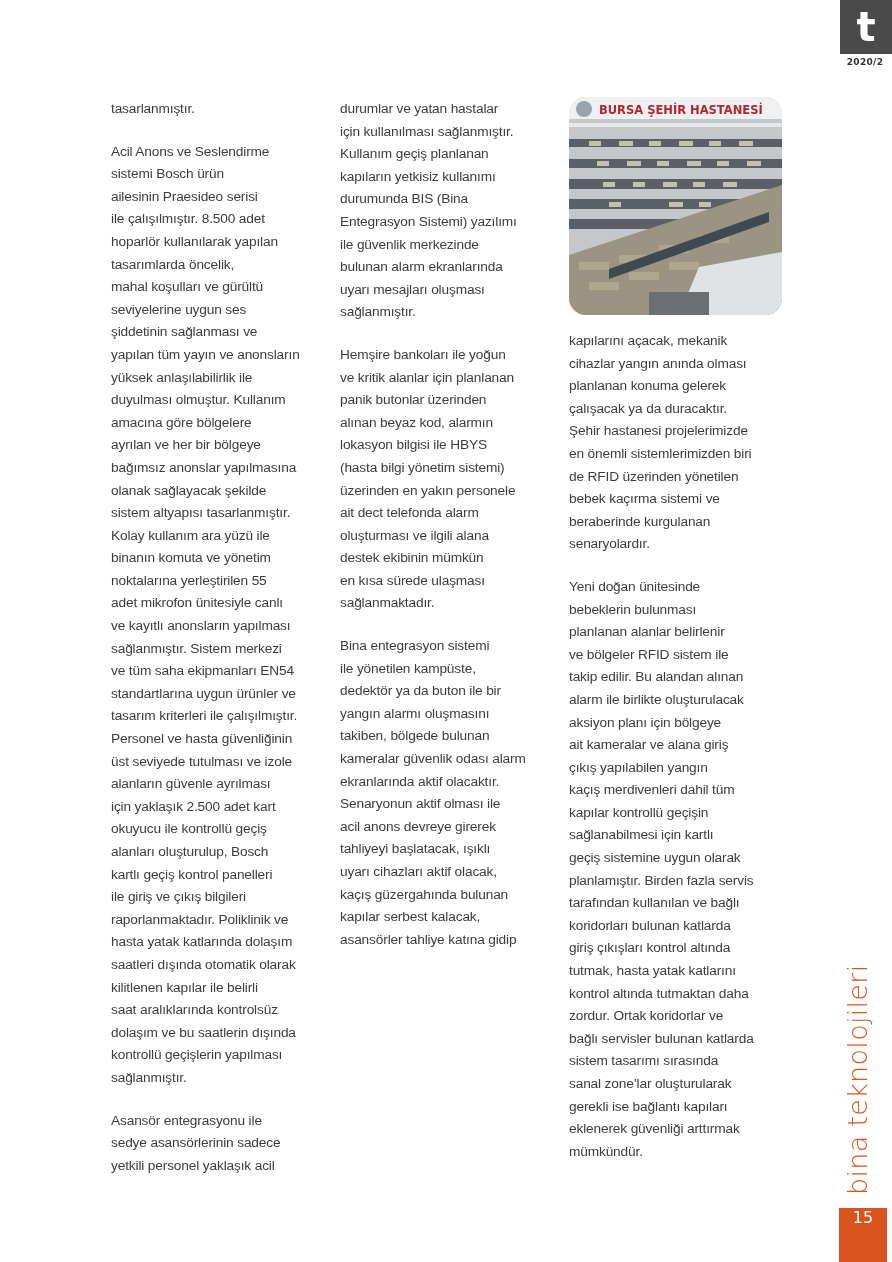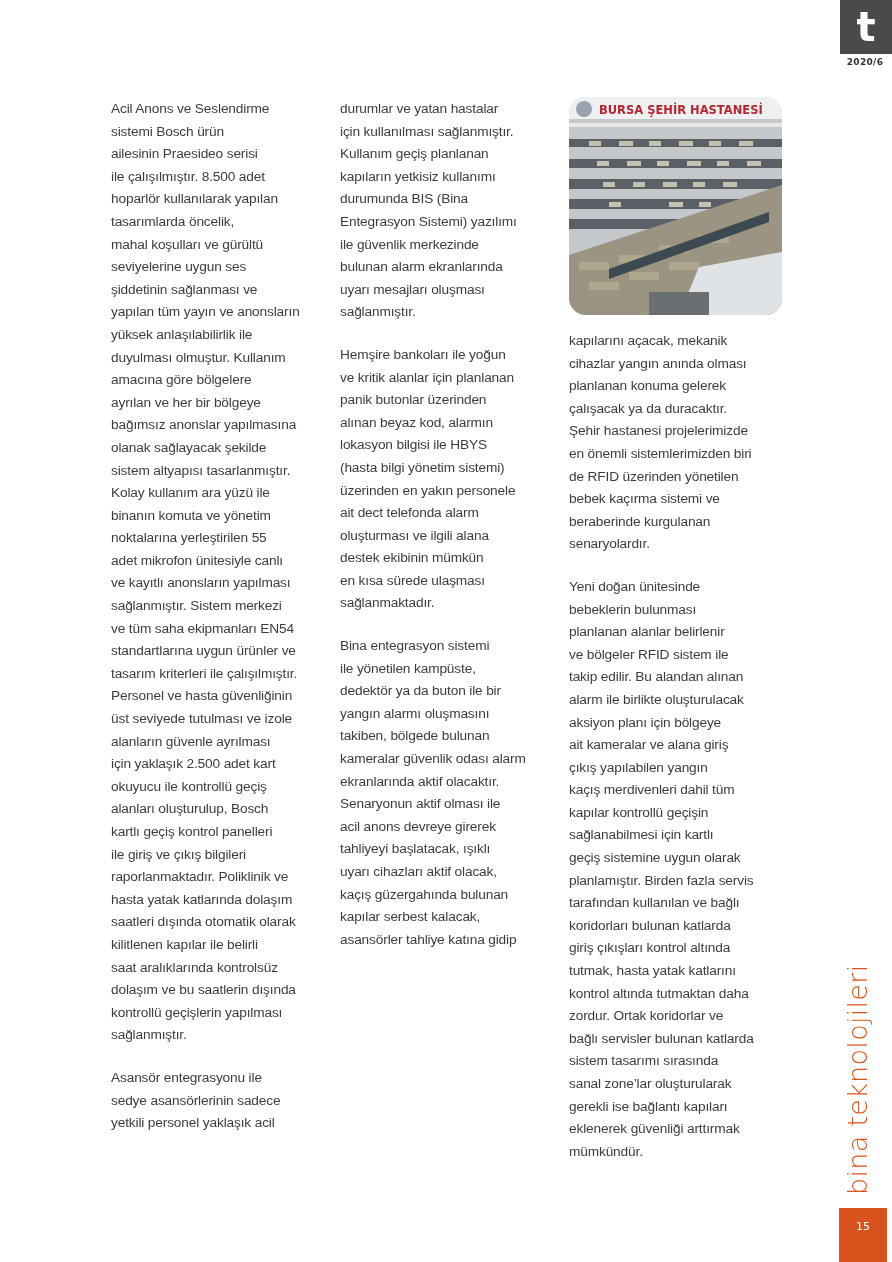--- a/index.html
+++ b/index.html
@@ -38,34 +38,35 @@
     .photo svg { display: block; }
     .section-label {
       position: absolute; left: 842px; top: 1195px;
       transform: rotate(-90deg); transform-origin: left top;
       font-size: 27px; color: #d9531e; font-weight: 300;
       white-space: nowrap; letter-spacing: 0.3px;
       font-family: "DejaVu Sans", sans-serif;
     }
     .page-num {
       position: absolute; left: 839px; top: 1208px; width: 48px; height: 54px;
-      background: #d9531e; color: #fff; font-size: 11px;
-      display: flex; justify-content: center; padding-top: 12px; box-sizing: border-box;
+      background: #d9531e; color: #fff; font-size: 16px;
+      display: flex; justify-content: center; box-sizing: border-box;
       font-family: "DejaVu Sans", sans-serif;
     }
   </style>
 </head>
 <body>
 
 <div class="brand-box">
   <span>t</span>
 </div>
-<div class="issue">2020/6</div>
+<div class="issue">2020/2</div>
 
 <div class="col" id="col1">
+  <p>tasarlanmıştır.</p>
   <p>Acil Anons ve Seslendirme
 sistemi Bosch ürün
 ailesinin Praesideo serisi
 ile çalışılmıştır. 8.500 adet
 hoparlör kullanılarak yapılan
 tasarımlarda öncelik,
 mahal koşulları ve gürültü
 seviyelerine uygun ses
 şiddetinin sağlanması ve
 yapılan tüm yayın ve anonsların

